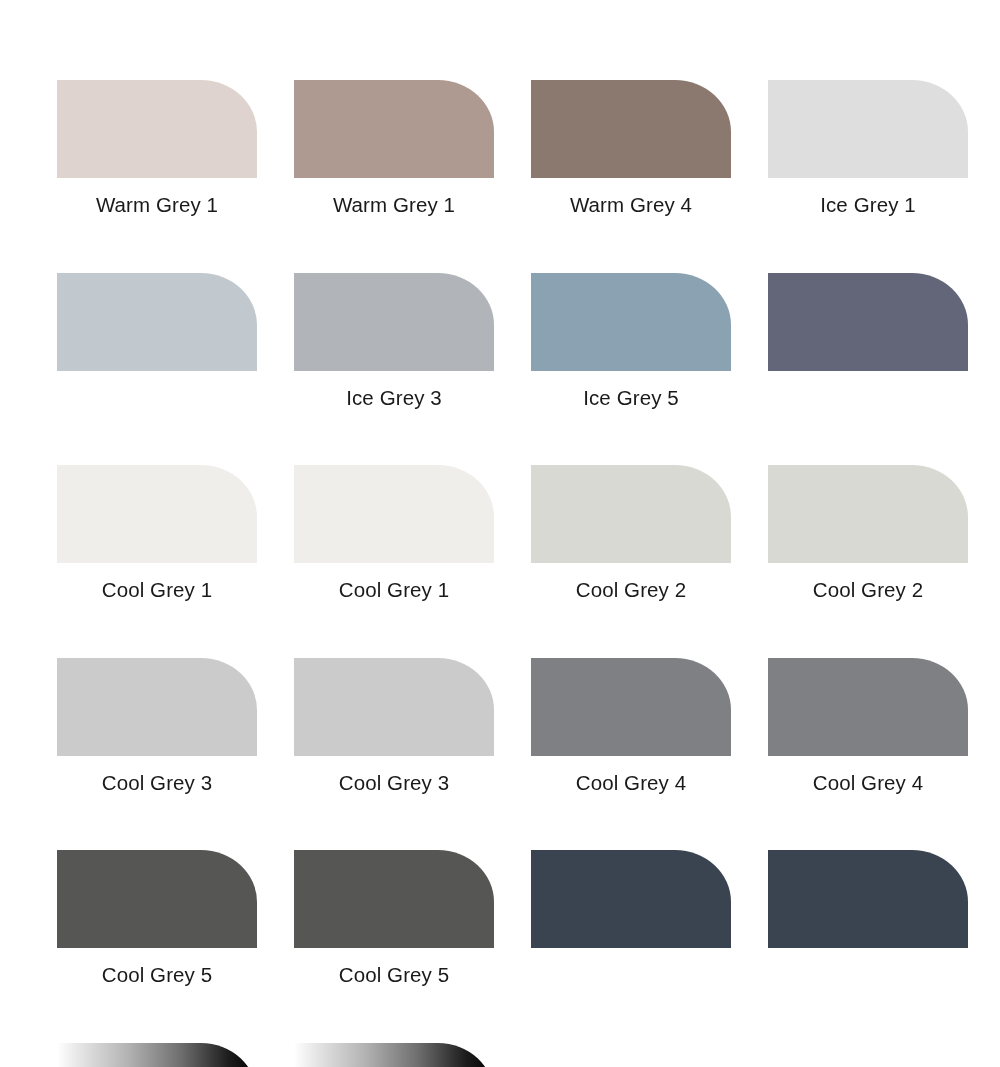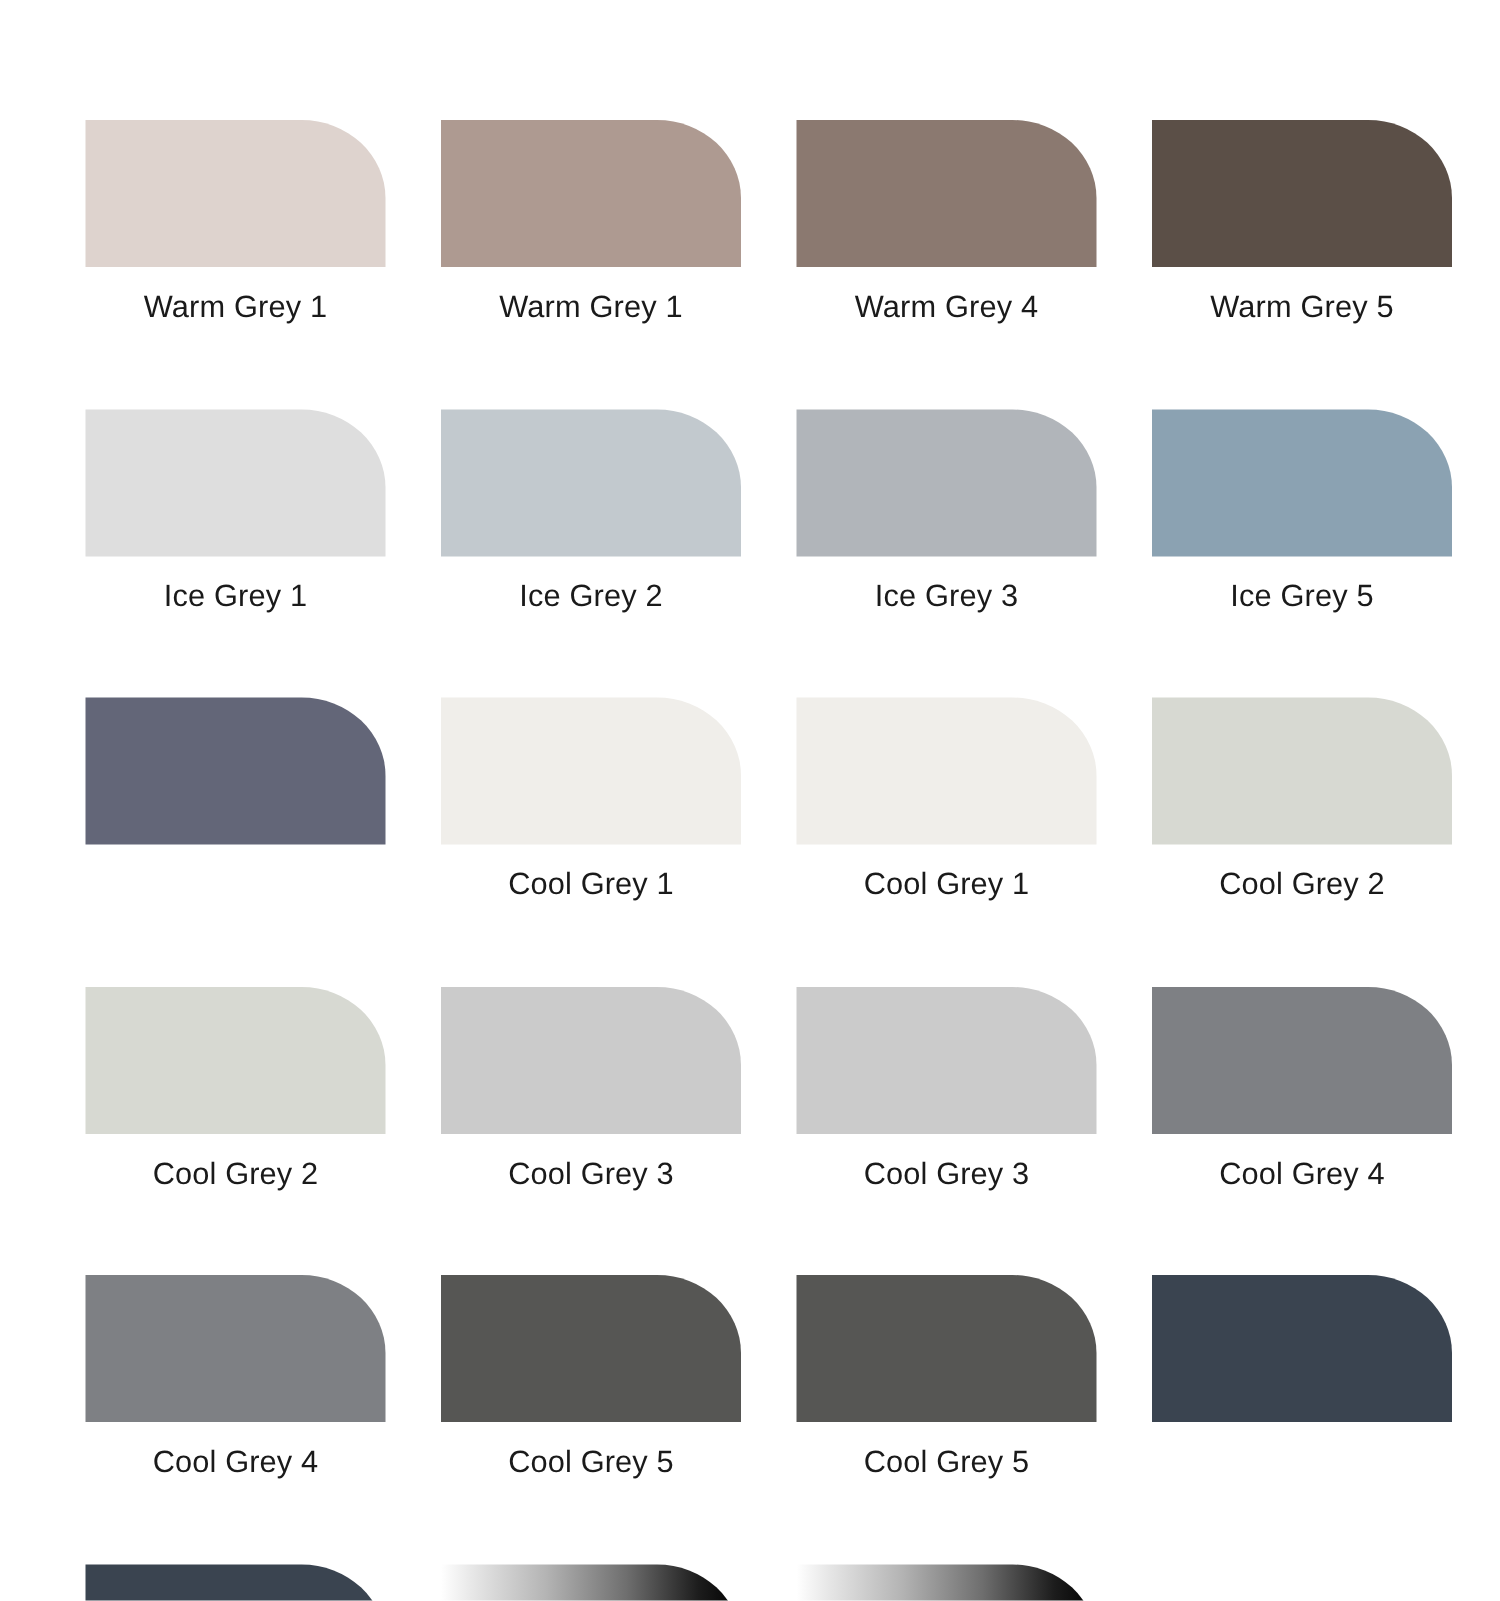--- a/index.html
+++ b/index.html
@@ -65,30 +65,25 @@
       </div>
       <div class="swatch-cell">
         <div class="swatch-chip" style="background-color: rgb(174, 154, 145);"></div>
         <div class="swatch-label">Warm Grey 1</div>
       </div>
       <div class="swatch-cell">
         <div class="swatch-chip" style="background-color: rgb(139, 121, 112);"></div>
         <div class="swatch-label">Warm Grey 4</div>
       </div>
       <div class="swatch-cell">
-        <div class="swatch-chip" style="background-color: rgb(91, 79, 71);"></div>
-        <div class="swatch-label">Warm Grey 5</div>
-      </div>
-      <div class="swatch-cell">
         <div class="swatch-chip" style="background-color: rgb(222, 222, 222);"></div>
         <div class="swatch-label">Ice Grey 1</div>
       </div>
       <div class="swatch-cell">
         <div class="swatch-chip" style="background-color: rgb(194, 201, 206);"></div>
-        <div class="swatch-label">Ice Grey 2</div>
       </div>
       <div class="swatch-cell">
         <div class="swatch-chip" style="background-color: rgb(177, 181, 186);"></div>
         <div class="swatch-label">Ice Grey 3</div>
       </div>
       <div class="swatch-cell">
         <div class="swatch-chip" style="background-color: rgb(139, 162, 178);"></div>
         <div class="swatch-label">Ice Grey 5</div>
       </div>
       <div class="swatch-cell">

